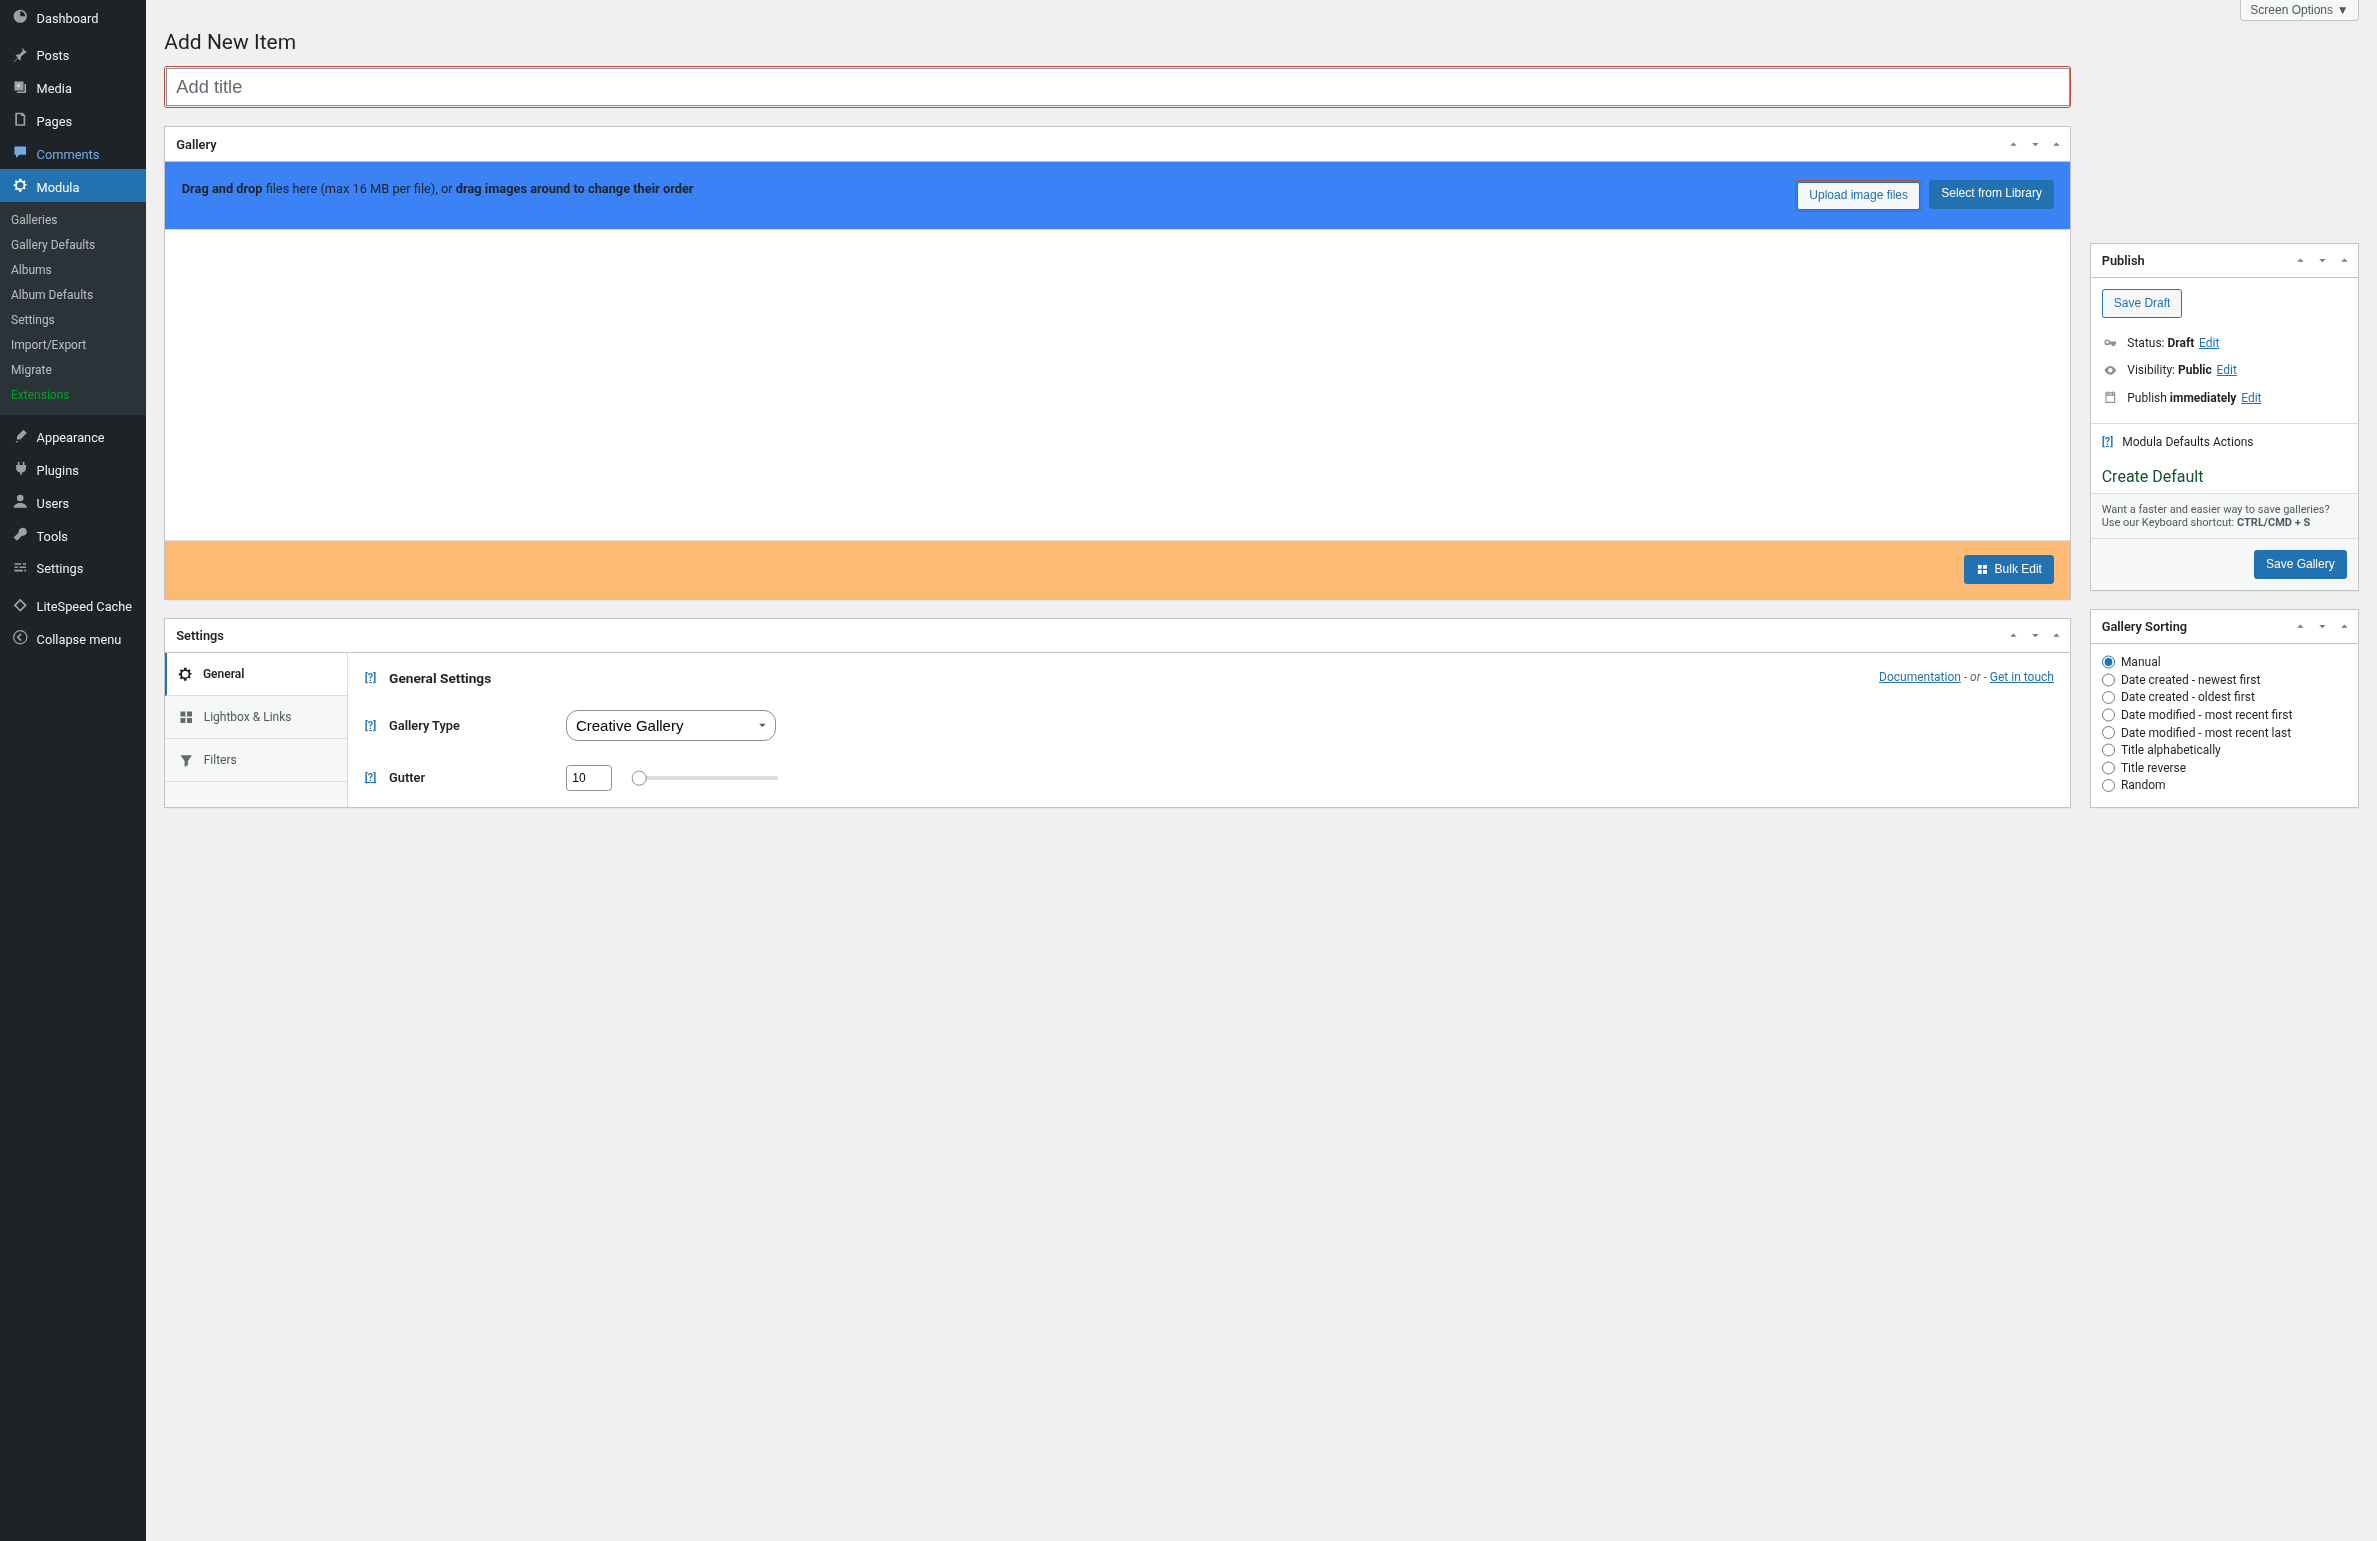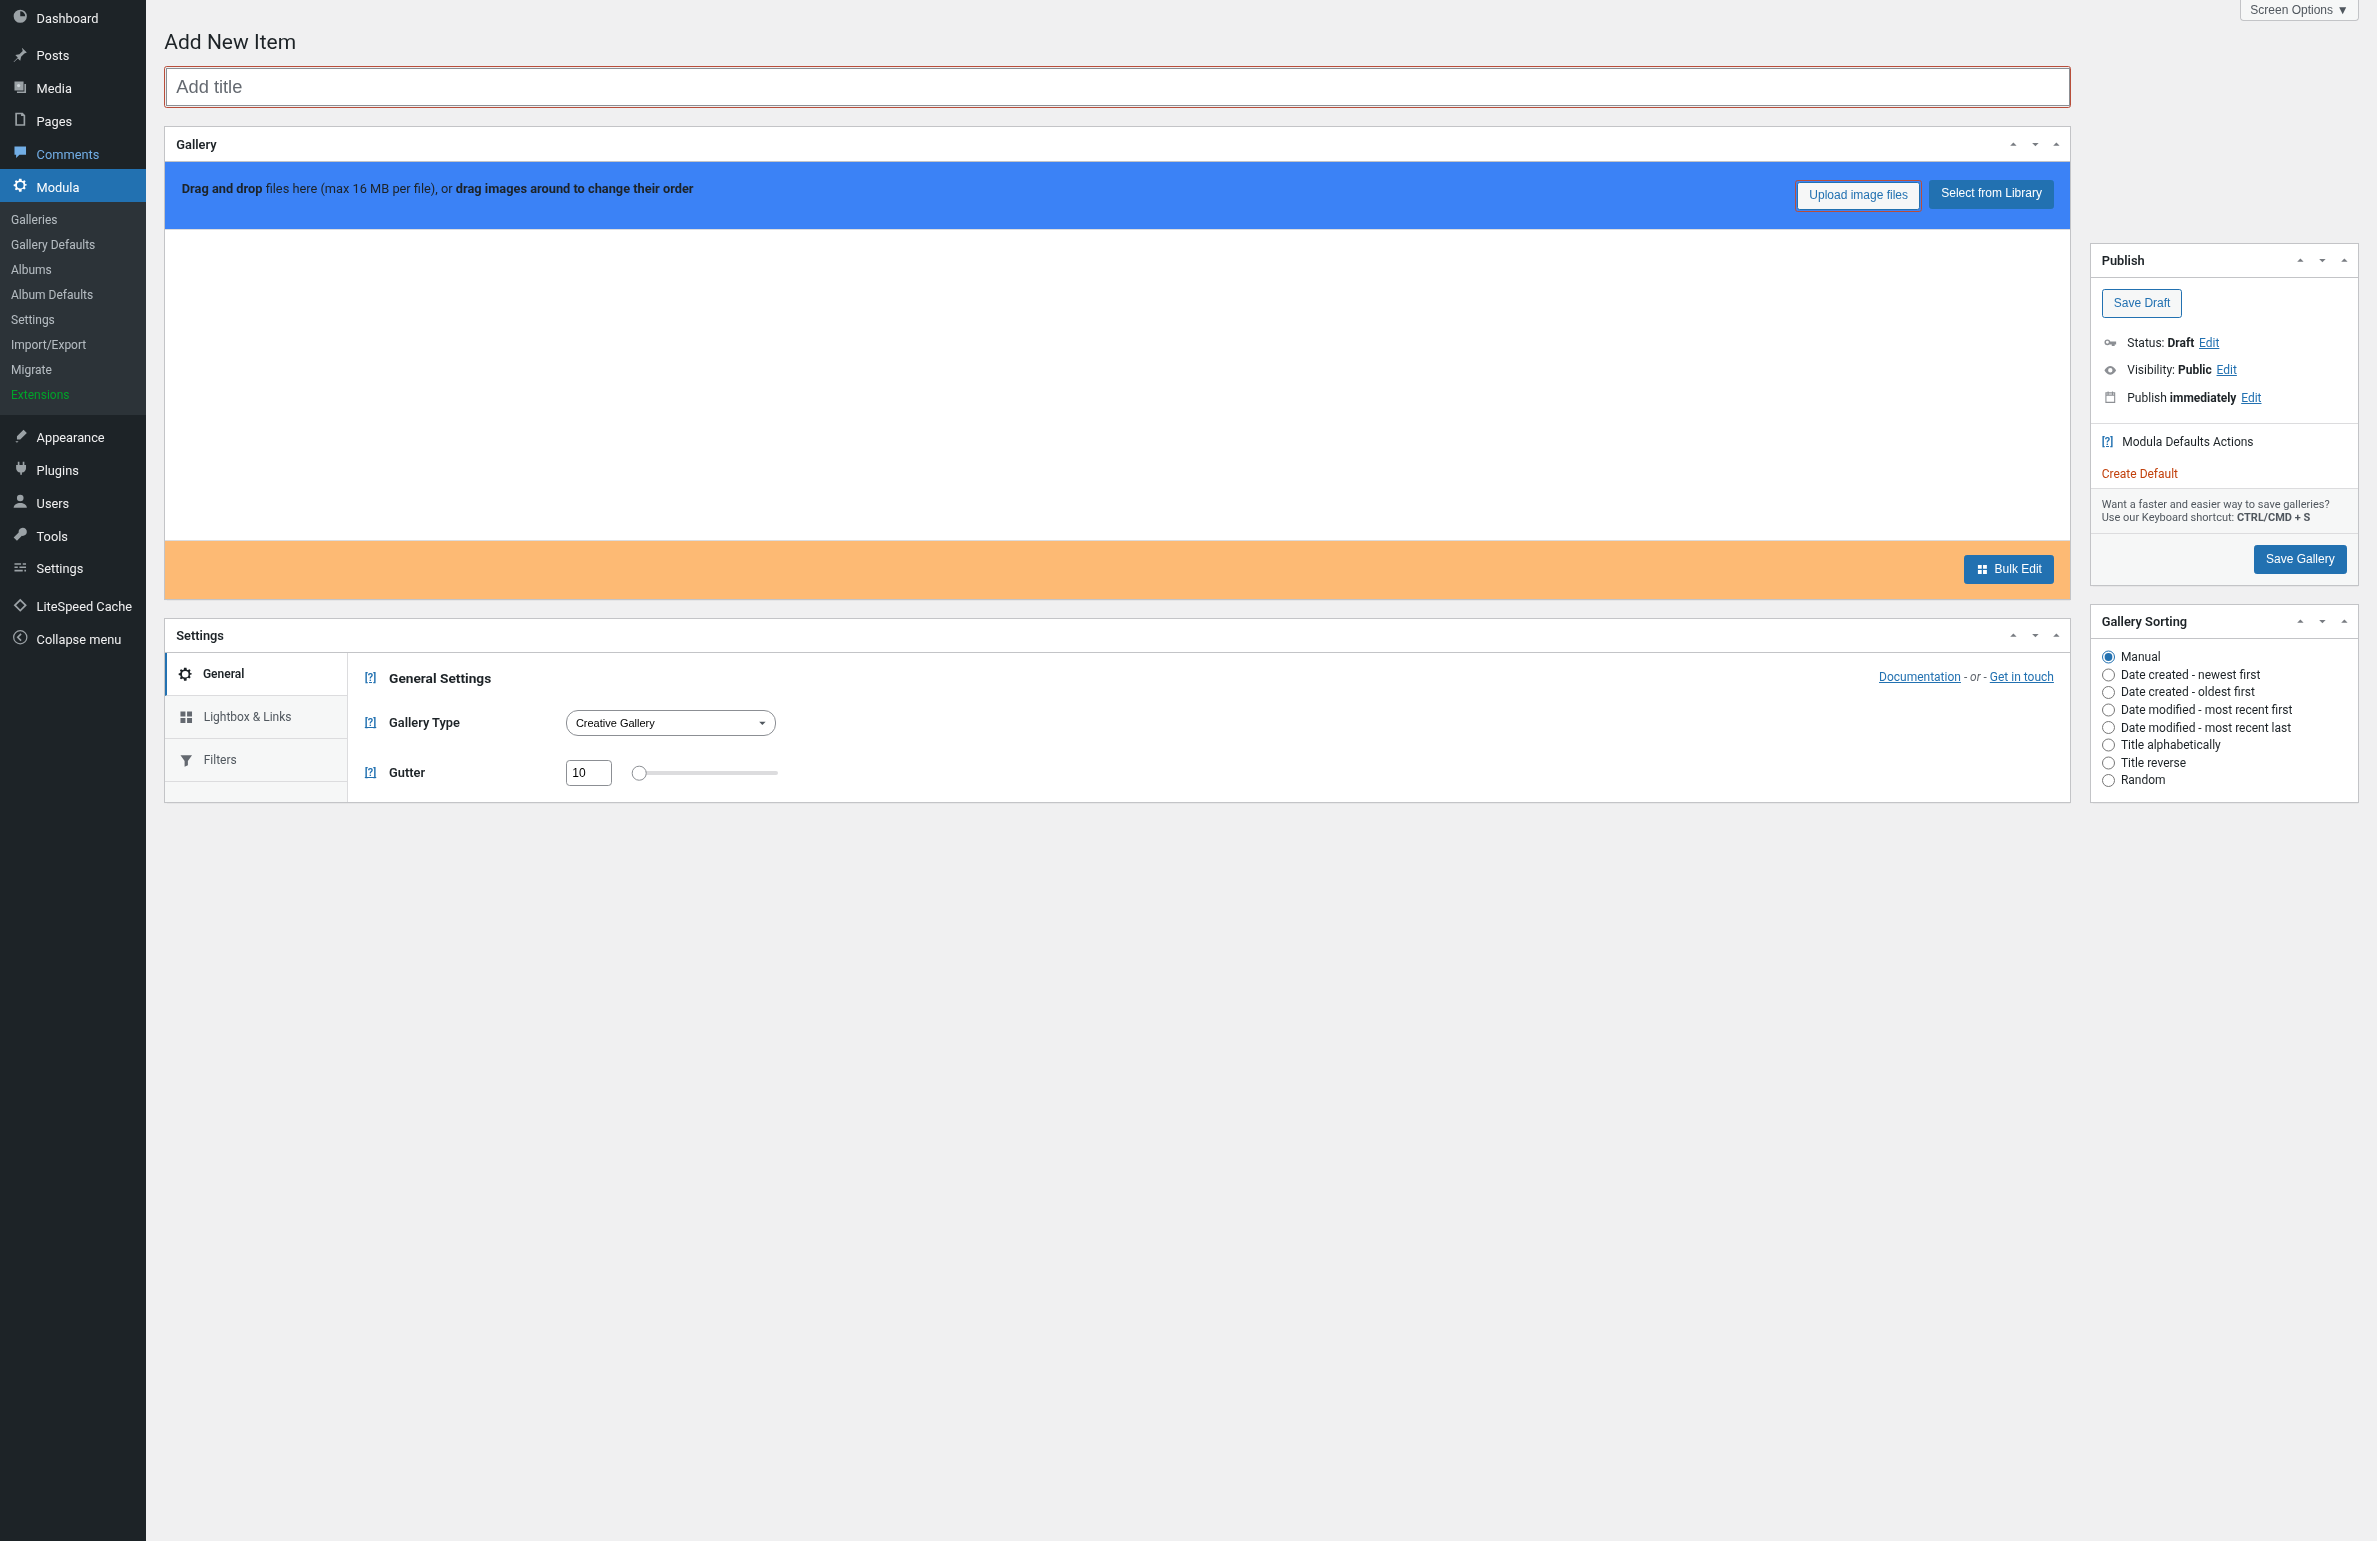--- a/index.html
+++ b/index.html
@@ -71,37 +71,37 @@
   .settings-panel-help { font-size: 12px; }
   .settings-panel-help .orspan { color:#646970; font-style: italic; }
   .settings-panel-help a { color:#2271b1; text-decoration: underline; cursor:pointer; }
   
   .settings-row { display:flex; align-items:center; margin-top: 24px; }
   .settings-row .label-cell { display:flex; align-items:center; gap:12.8px; width: 201px; }
   .settings-row .label-text { font-size: 12.8px; font-weight: 600; }
   .settings-row .control-cell { display:flex; align-items:center; gap:20px; flex:1; }
   
   .custom-select { position: relative; width: 210px; }
-  .custom-select select { width:100%; padding: 6.4px 27.4px 6.4px 9.1px; font-size:11px; border:0.9px solid #8c8f94; border-radius:12px; background:#fff; appearance:none; }
+  .custom-select select { width:100%; padding: 6.4px 27.4px 6.4px 9.1px; font-size:15px; border:0.9px solid #8c8f94; border-radius:12px; background:#fff; appearance:none; }
   .custom-select .chev { position:absolute; right:7.3px; top:50%; transform:translateY(-50%); pointer-events:none; color:#50575e; }
   
   .gutter-input { width: 46px; padding: 4.6px 5.5px; border:0.9px solid #8c8f94; border-radius:3.7px; font-size:12px; text-align:left; }
   .gutter-slider { width: 146px; height: 16.5px; position: relative; display:inline-flex; align-items:center; }
   .gutter-slider .track { width:100%; height:3.7px; background: #dcdcde; border-radius:3.7px; }
   .gutter-slider .thumb { position:absolute; left: 7.3px; top:50%; transform:translate(-50%,-50%); width:14.6px; height:14.6px; border-radius:50%; background:#fff; border:0.9px solid #8c8f94; }
   
   
   .publish-inside { padding: 11px; }
   .publish-inside .save-row { margin-bottom: 11px; }
   .publish-inside .meta-row { display:flex; align-items:center; gap:9.1px; padding: 5.5px 0; color:#1d2327; font-size:12px; }
   .publish-inside .meta-row .micon { width:16.5px; height:16.5px; color:#8c8f94; display:inline-flex; align-items:center; justify-content:center; }
   .publish-inside .meta-row .edit-link { color:#2271b1; text-decoration: underline; cursor:pointer; margin-left: 1.8px; }
   .q-help-row { border-top: 0.9px solid #dcdcde; padding: 11px; display:flex; align-items:center; gap:9.1px; font-size:12px; }
   .publish-create-row { padding: 7.3px 11px; }
-  .publish-create-row a { color:#c2410c; cursor:pointer; font-size:12px; }
+  .publish-create-row a { color:#14532d; cursor:pointer; font-size:16px; }
   .publish-tip { background:#f6f7f7; border-top:0.9px solid #dcdcde; padding: 9.1px 11px; font-size:11px; color:#50575e; }
   .publish-actions { background:#f6f7f7; border-top:0.9px solid #dcdcde; padding: 11px; display:flex; justify-content:flex-end; }
   
   
   .sorting-options { padding: 9.1px 11px 12.8px; }
   .sorting-options label { display:flex; align-items:center; gap:5.5px; font-size:12px; padding: 1.8px 0; cursor:pointer; }
   .sorting-options input[type=radio] { width:13.7px; height:13.7px; accent-color:#2271b1; }
   
   svg { display:block; }
 </style>

